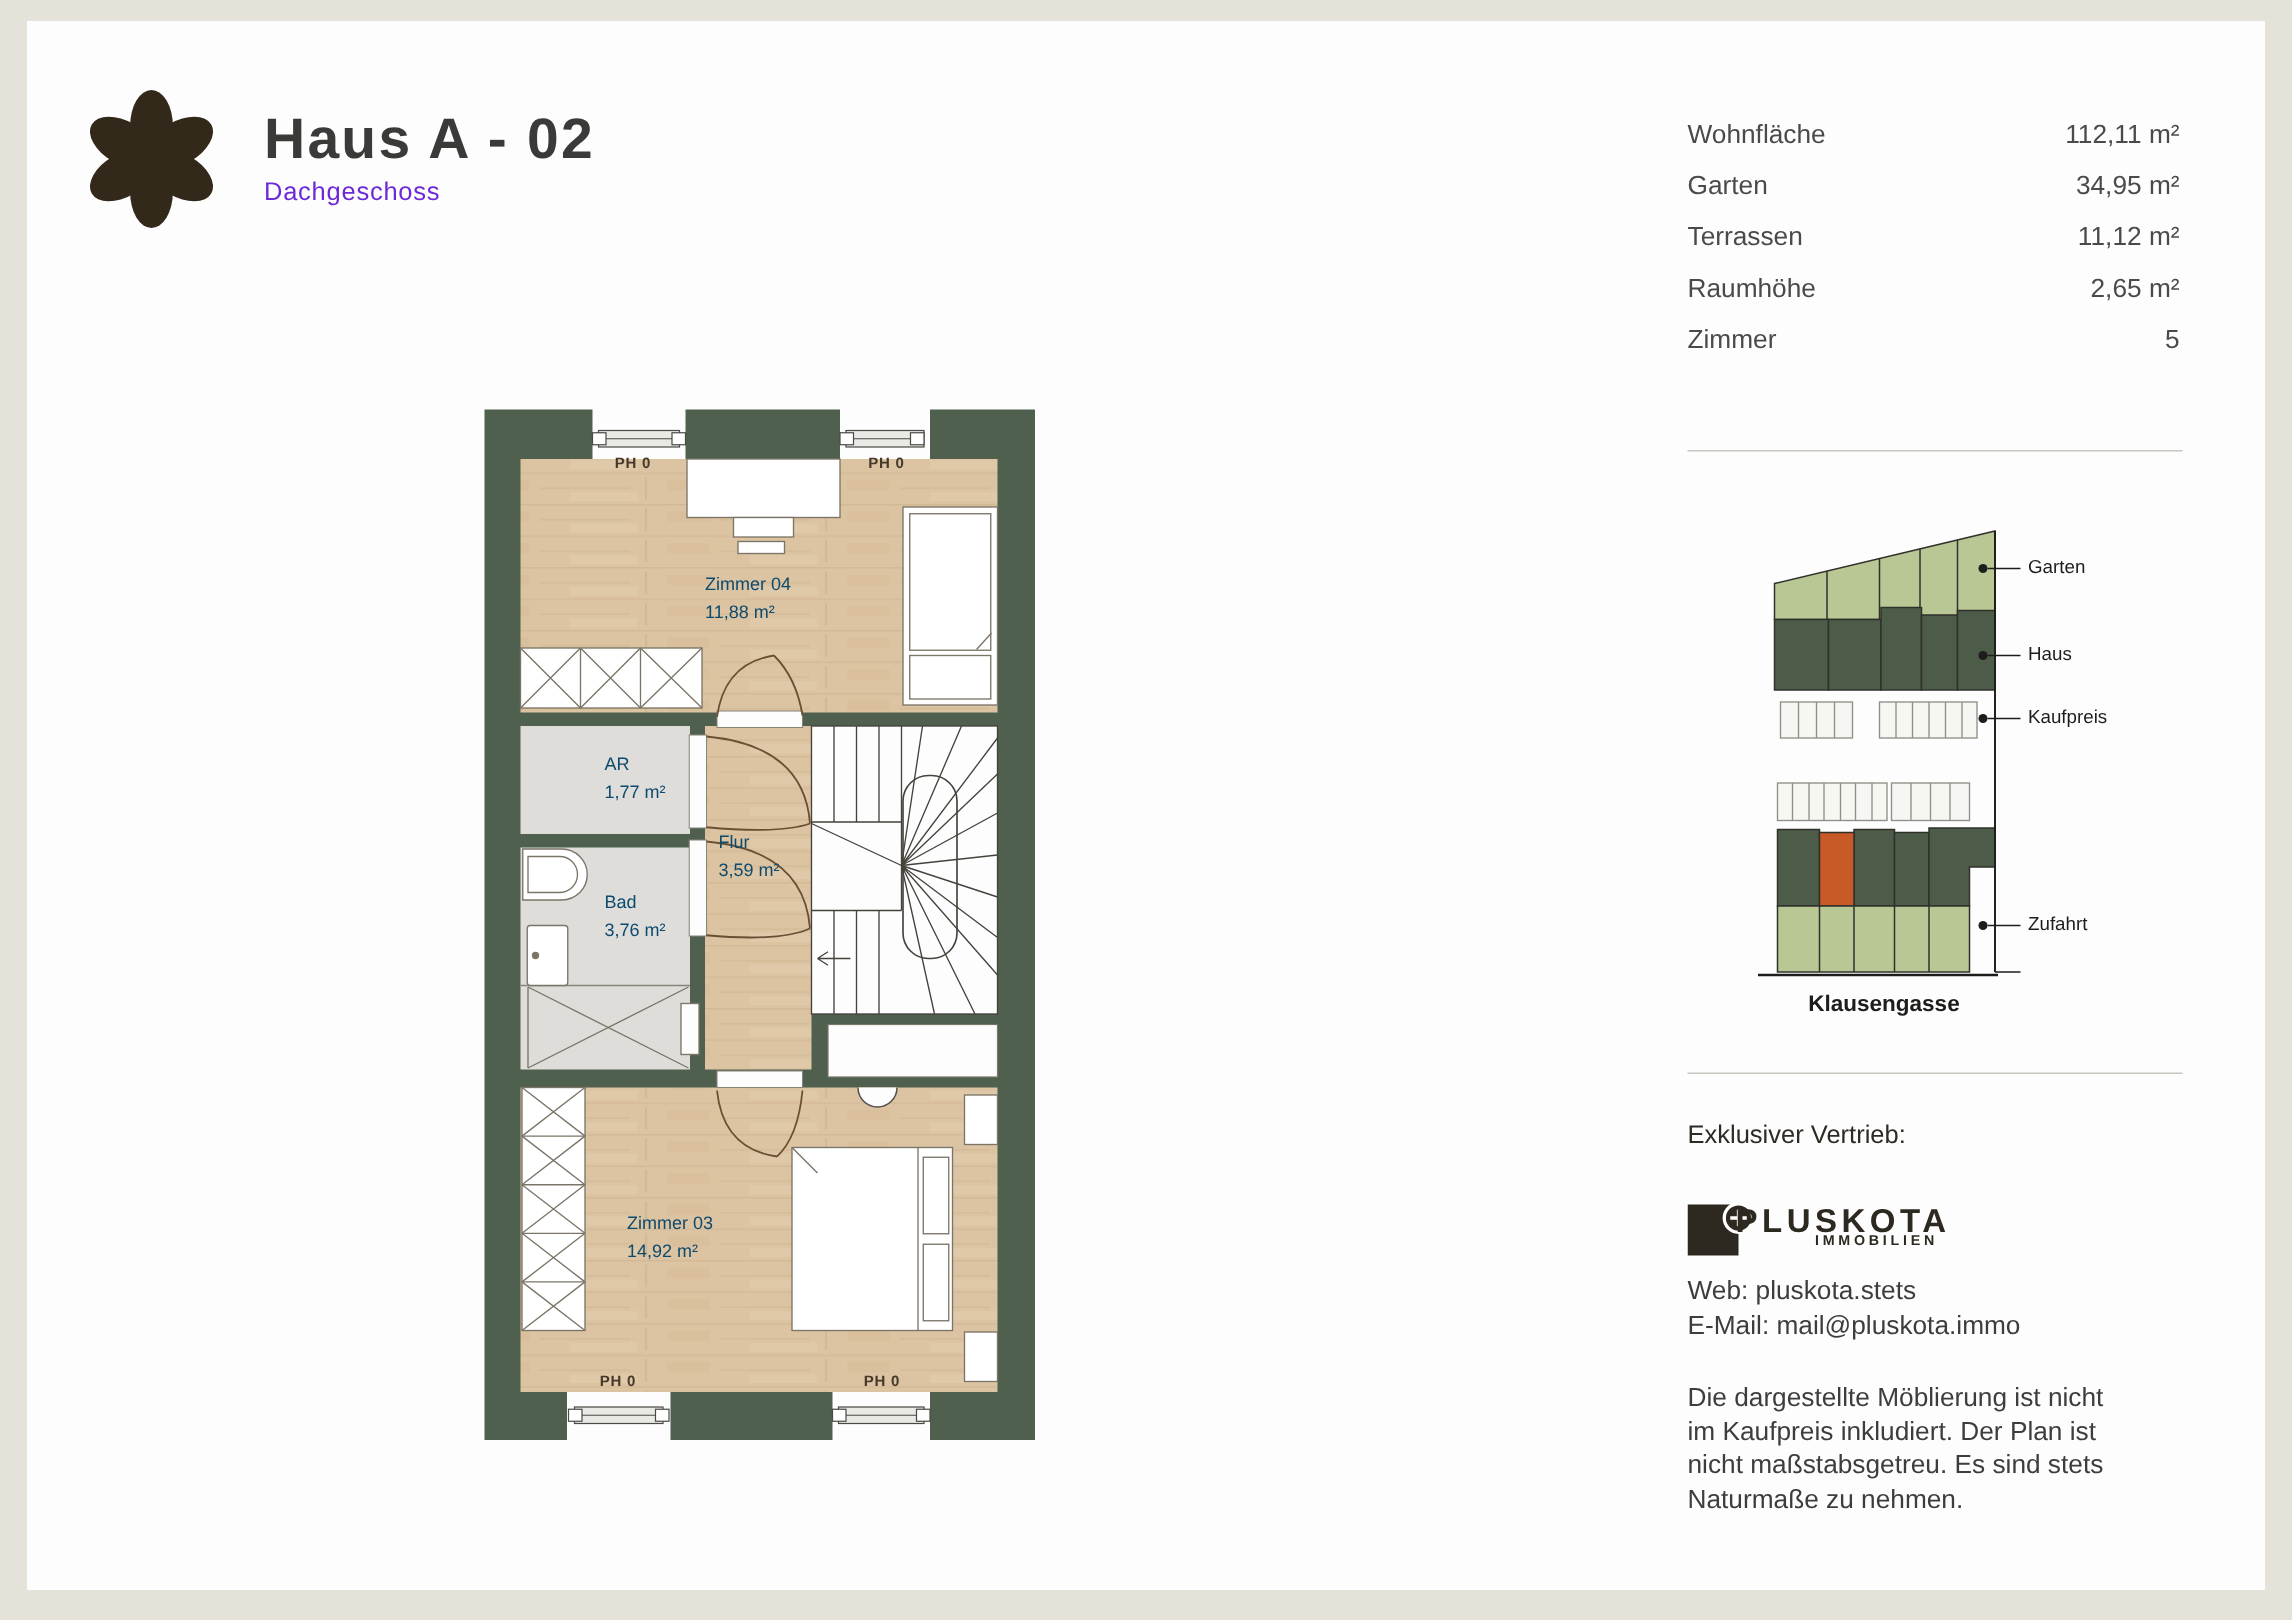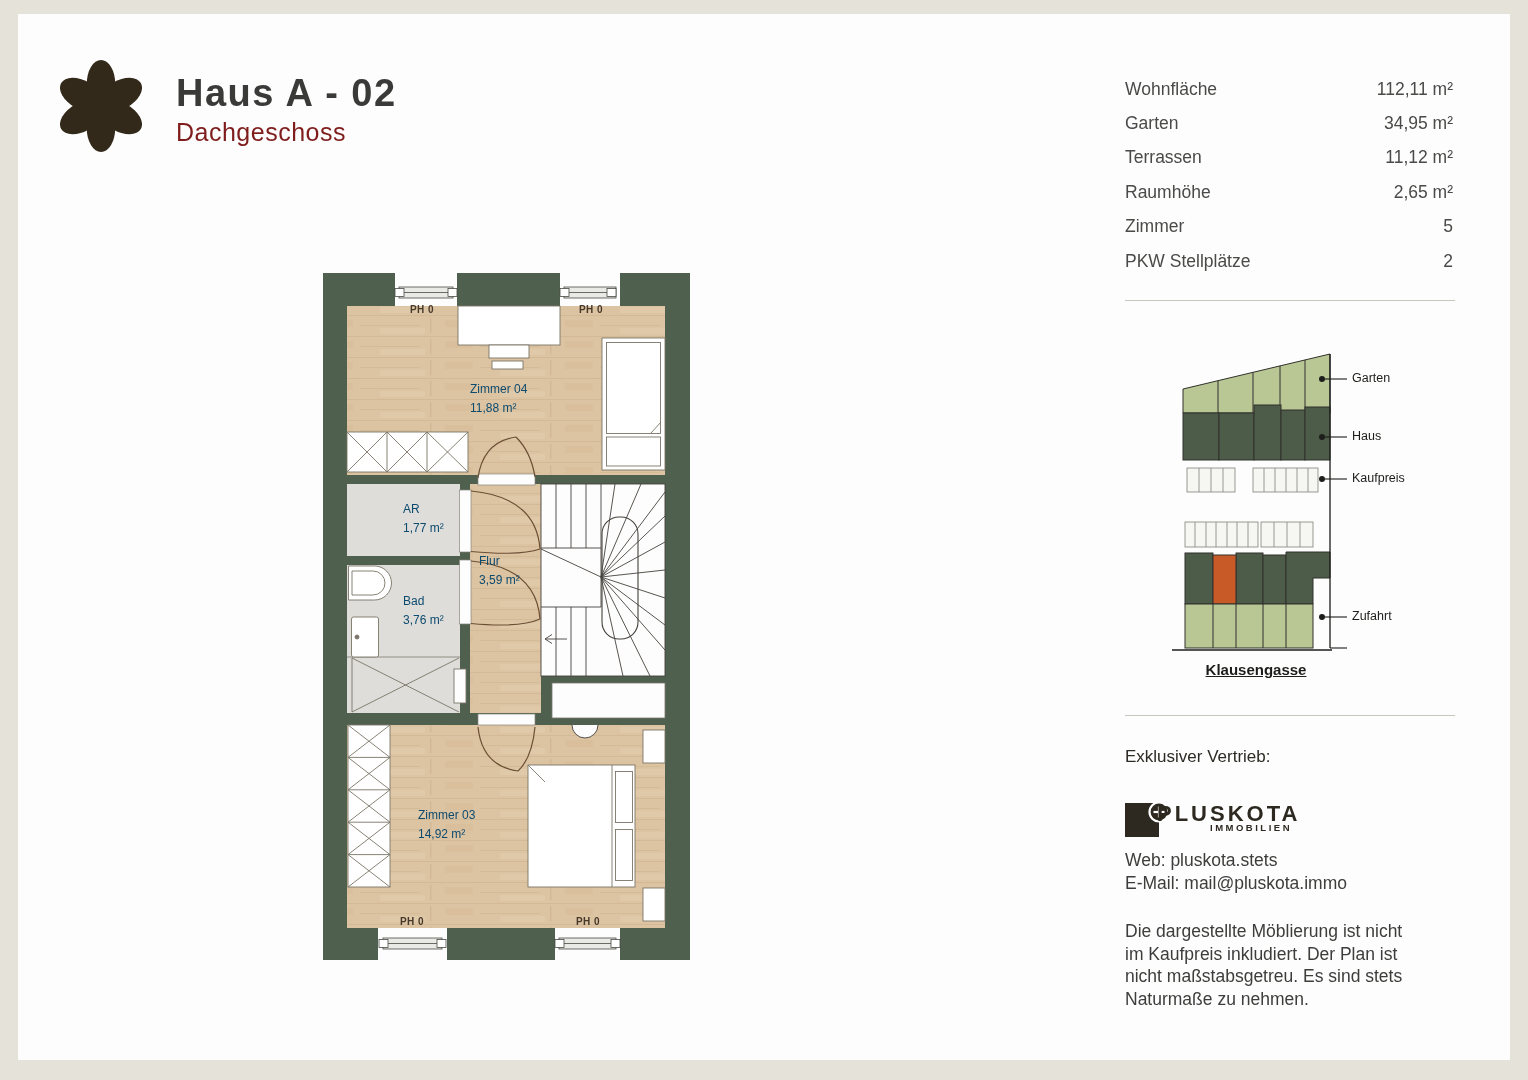--- a/index.html
+++ b/index.html
@@ -1,21 +1,21 @@
 <!DOCTYPE html>
 <html><head>
 <meta charset="utf-8">
 <style>
   html,body{margin:0;padding:0;}
   body{background:#e5e2d9;font-family:"Liberation Sans", sans-serif;}
   .page{position:relative;width:1528px;height:1080px;background:#e5e2d9;overflow:hidden;}
   .card{position:absolute;left:18px;top:14px;width:1492px;height:1046px;background:#fdfdfd;}
   .abs{position:absolute;}
   .title{font-size:38px;font-weight:bold;letter-spacing:1.5px;color:#3a3a38;}
-  .subtitle{font-size:25px;font-weight:400;letter-spacing:0.5px;color:#7f1d1d;}
+  .subtitle{font-size:17px;font-weight:400;letter-spacing:0.5px;color:#6d28d9;}
   .detail-row{display:flex;justify-content:space-between;align-items:center;height:34.4px;font-size:17.5px;color:#4a4a48;}
   .divider{height:1px;background:#c9c6c0;}
   .room-label{font-size:12px;line-height:19px;color:#0c4a6e;}
   .ph-label{font-size:10px;font-weight:bold;letter-spacing:0.5px;color:#46382a;transform:translateX(-50%);white-space:nowrap;}
   .legend-label{font-size:12.5px;color:#1d1d1b;white-space:nowrap;}
   .street-label{font-size:15px;font-weight:bold;color:#1d1d1b;text-align:center;}
   .vendor-heading{font-size:17px;font-weight:normal;color:#2e2b24;}
   .brand-name{font-size:22px;font-weight:bold;letter-spacing:3px;color:#2d2920;white-space:nowrap;}
   .brand-sub{font-size:9.5px;font-weight:bold;letter-spacing:2.5px;color:#2d2920;white-space:nowrap;}
   .contact-line{font-size:17.5px;line-height:22.5px;color:#3d3d3b;}
@@ -55,24 +55,20 @@
       <span>11,12 m²</span>
     </div>
     <div class="detail-row">
       <span>Raumhöhe</span>
       <span>2,65 m²</span>
     </div>
     <div class="detail-row">
       <span>Zimmer</span>
       <span>5</span>
     </div>
-    <div class="detail-row">
-      <span>PKW Stellplätze</span>
-      <span>2</span>
-    </div>
   </div>
   <div class="abs divider" style="left:1125px;top:300px;width:330px;"></div>
 
   <svg class="abs" style="left:300px;top:240px;width:420px;height:760px;" viewBox="300 240 420 760">
     <defs>
       <pattern id="wood" width="120" height="21" patternUnits="userSpaceOnUse">
         <rect width="120" height="21" fill="#dcc3a2"></rect>
         <rect width="120" height="1" fill="#cbb08c" opacity="0.5"></rect>
         <rect y="10" width="60" height="1" fill="#c9ae8a" opacity="0.4"></rect>
         <rect x="70" y="3" width="1.5" height="15" fill="#c9ae8a" opacity="0.5"></rect>
@@ -274,21 +270,21 @@
       <circle cx="1322" cy="479" r="3" fill="#1d1d1b" stroke="none"></circle>
       <line x1="1325" y1="479" x2="1347" y2="479"></line>
       <circle cx="1322" cy="617" r="3" fill="#1d1d1b" stroke="none"></circle>
       <line x1="1325" y1="617" x2="1347" y2="617"></line>
     </g>
   </svg>
   <div class="abs legend-label" style="left:1352px;top:371px;">Garten</div>
   <div class="abs legend-label" style="left:1352px;top:429px;">Haus</div>
   <div class="abs legend-label" style="left:1352px;top:471px;">Kaufpreis</div>
   <div class="abs legend-label" style="left:1352px;top:609px;">Zufahrt</div>
-  <div class="abs street-label" style="left:1176px;top:661px;width:160px;text-decoration:underline;">Klausengasse</div>
+  <div class="abs street-label" style="left:1176px;top:661px;width:160px;">Klausengasse</div>
 
   <div class="abs divider" style="left:1125px;top:715px;width:330px;"></div>
   <div class="abs vendor-heading" style="left:1125px;top:747px;">Exklusiver Vertrieb:</div>
 
   <svg class="abs" style="left:1125px;top:800px;width:46px;height:38px;" viewBox="0 0 46 38">
     <rect x="0" y="3" width="34" height="34" fill="#2d2920"></rect>
     <circle cx="34" cy="12" r="9.5" fill="#2d2920" stroke="#ffffff" stroke-width="2.2"></circle>
     <line x1="28.5" y1="12" x2="39.5" y2="12" stroke="#ffffff" stroke-width="2.2"></line>
     <line x1="34" y1="6.5" x2="34" y2="17.5" stroke="#ffffff" stroke-width="2.2"></line>
   </svg>

